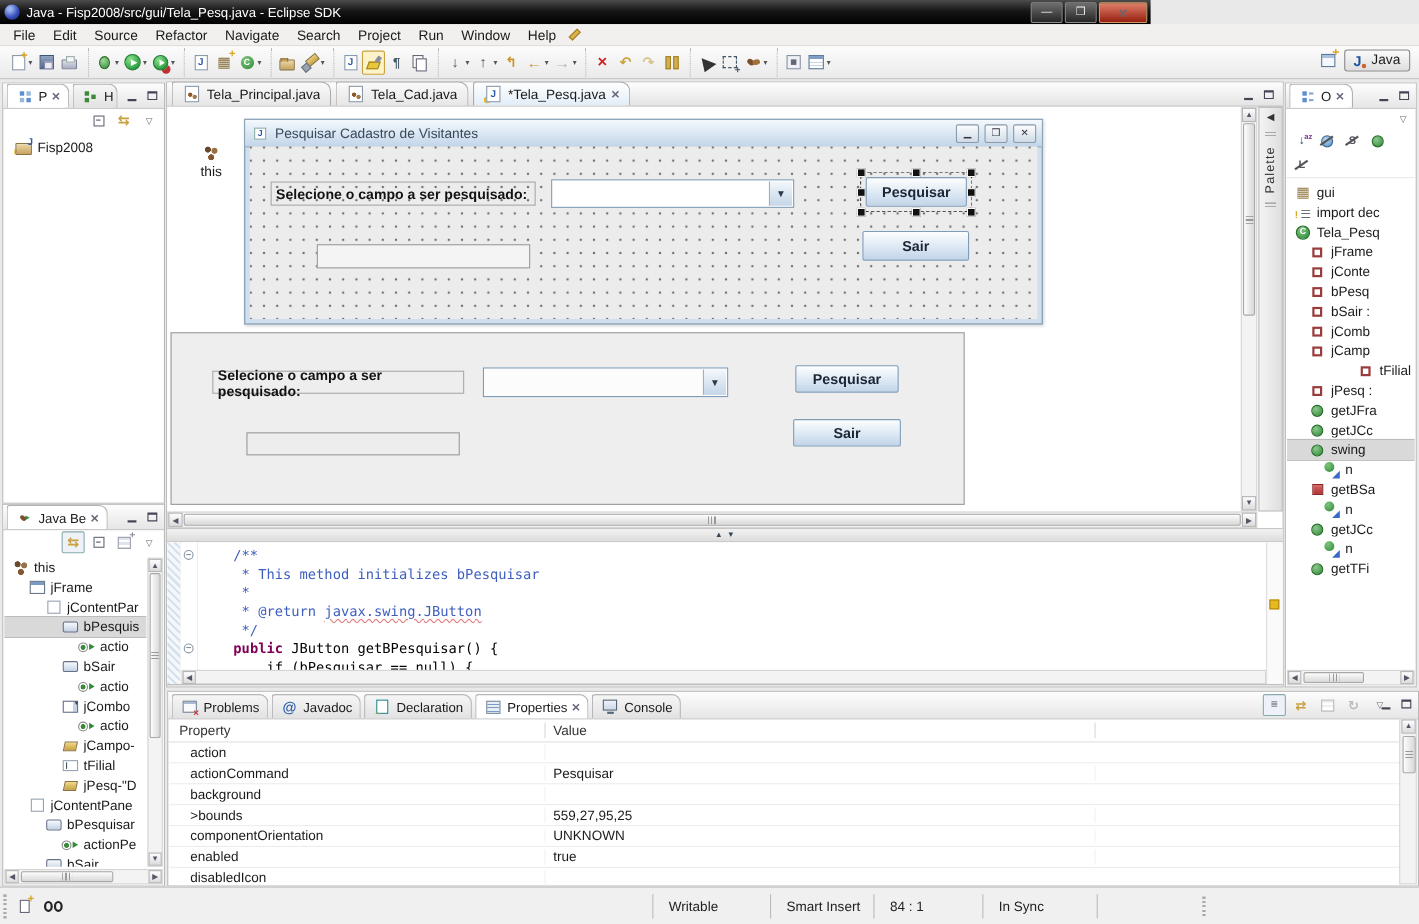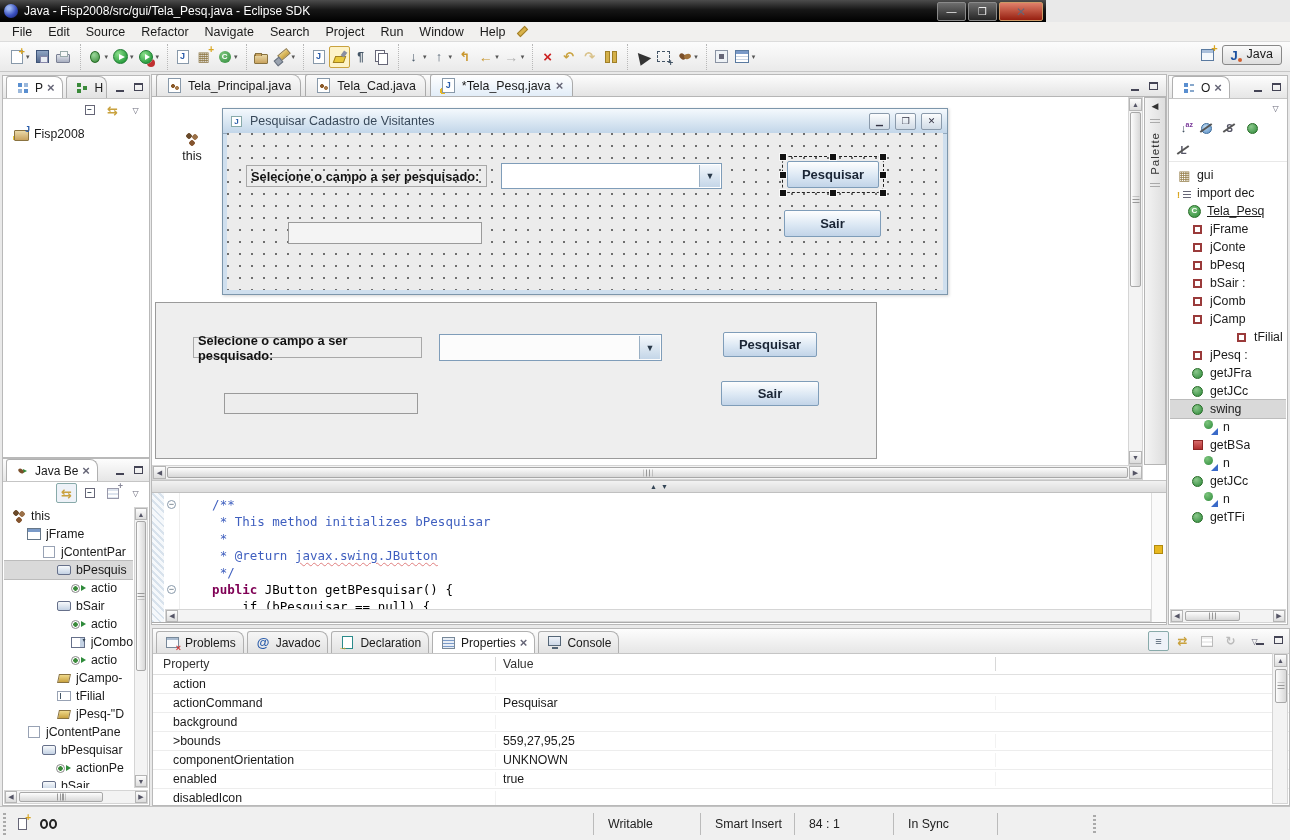--- a/index.html
+++ b/index.html
@@ -484,21 +484,21 @@
           <span class="tlbl">actio</span>
         </div>
         <div class="trow" style="padding-left: 51px;">
           <span class="ic button-icon"></span>
           <span class="tlbl">bSair</span>
         </div>
         <div class="trow" style="padding-left: 66px;">
           <span class="ic event-icon"></span>
           <span class="tlbl">actio</span>
         </div>
-        <div class="trow" style="padding-left: 51px; justify-content: flex-end;">
+        <div class="trow" style="padding-left: 51px;">
           <span class="ic combo-icon"></span>
           <span class="tlbl">jCombo</span>
         </div>
         <div class="trow" style="padding-left: 66px;">
           <span class="ic event-icon"></span>
           <span class="tlbl">actio</span>
         </div>
         <div class="trow" style="padding-left: 51px;">
           <span class="ic label-tag-icon"></span>
           <span class="tlbl">jCampo-</span>
@@ -699,21 +699,21 @@
       </div>
     <div style="position:absolute;left:1px;top:90px;right:1px;height:370px;overflow:hidden">
         <div class="trow" style="padding-left: 6px;">
           <span class="ic package-icon"></span>
           <span class="tlbl">gui</span>
         </div>
         <div class="trow" style="padding-left: 6px;">
           <span class="ic import-icon"></span>
           <span class="tlbl">import dec</span>
         </div>
-        <div class="trow" style="padding-left: 16px; text-decoration: underline;">
+        <div class="trow" style="padding-left: 6px;">
           <span class="ic class-icon"></span>
           <span class="tlbl">Tela_Pesq</span>
         </div>
         <div class="trow" style="padding-left: 19px;">
           <span class="ic field-private-icon"></span>
           <span class="tlbl">jFrame</span>
         </div>
         <div class="trow" style="padding-left: 19px;">
           <span class="ic field-private-icon"></span>
           <span class="tlbl">jConte</span>

